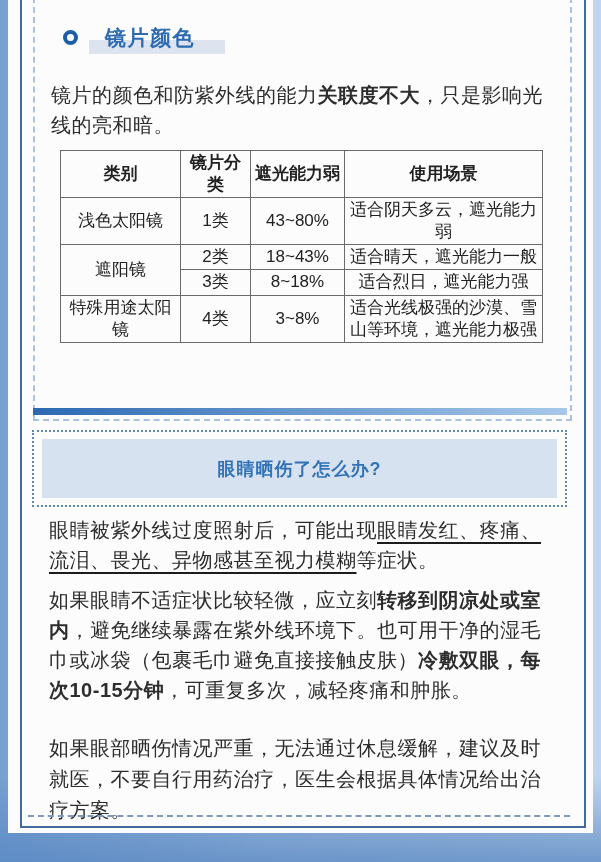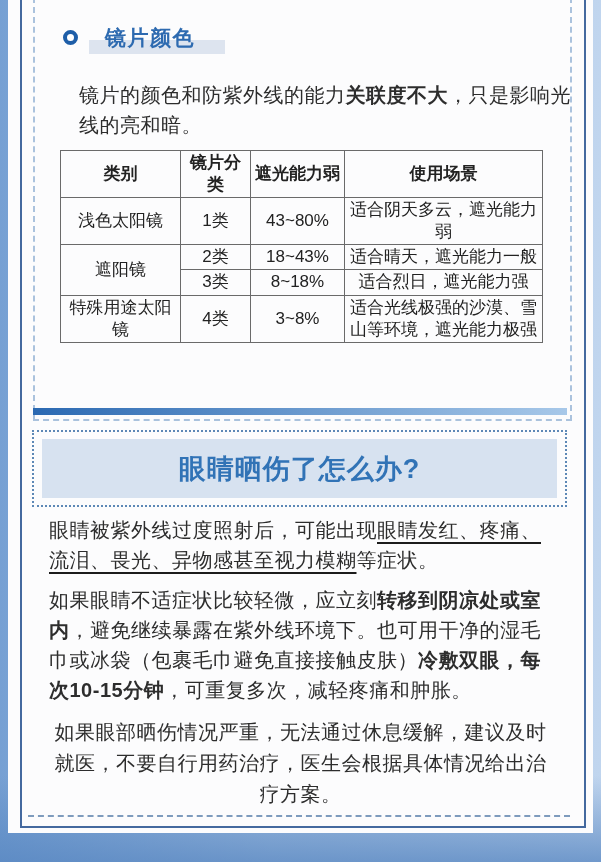--- a/index.html
+++ b/index.html
@@ -61,21 +61,21 @@
   .h-title .hl{
     position:absolute;left:-16px;right:-30px;bottom:-3px;height:14px;
     background:var(--highlight_bar);z-index:0;
   }
   .h-title .txt{position:relative;z-index:1;}
   .para{
     font-size:20px;line-height:30px;color:var(--body_text);
     letter-spacing:0.5px;text-align:left;width:503px;
   }
   .card1 .para{width:501px;}
-  .p-s1-a{margin-top:29px;margin-left:28px;}
+  .p-s1-a{margin-top:29px;}
   .p-s1-b{margin-top:11px;}
   .para .b{font-weight:700;}
   .para .u{
     text-decoration:underline;
     text-decoration-color:var(--underline_black);
     text-decoration-thickness:2px;
     text-underline-offset:5px;
   }
   
   .tbl-wrap{margin:10px 0 0 9px;}
@@ -100,27 +100,27 @@
   
   .titlebox{
     position:absolute;left:32px;top:430px;width:535px;height:77px;
     box-sizing:border-box;
     border:2px dotted var(--titlebox_dot_blue);
     padding:7px 8px;
   }
   .titlefill{
     width:100%;height:100%;background:var(--titlebox_fill);
     display:flex;align-items:center;justify-content:center;
-    font-size:27px;font-weight:700;color:var(--section2_title_blue);
+    font-size:18px;font-weight:700;color:var(--section2_title_blue);
     letter-spacing:1px;
   }
   .sec2{position:absolute;left:49px;top:507px;width:505px;}
   .p-s2-a{margin-top:8px;}
   .p-s2-b{margin-top:10px;}
-  .p-s2-c{margin-top:12px;line-height:31px;text-align:center;}
+  .p-s2-c{margin-top:28px;line-height:31px;}
   .bottom-dash{
     position:absolute;left:28px;top:815px;width:542px;height:0;
     border-top:2px dashed var(--bottom_dash);
   }
 </style>
 </head>
 <body>
 
 <div class="page">
   <div class="panel"></div>

